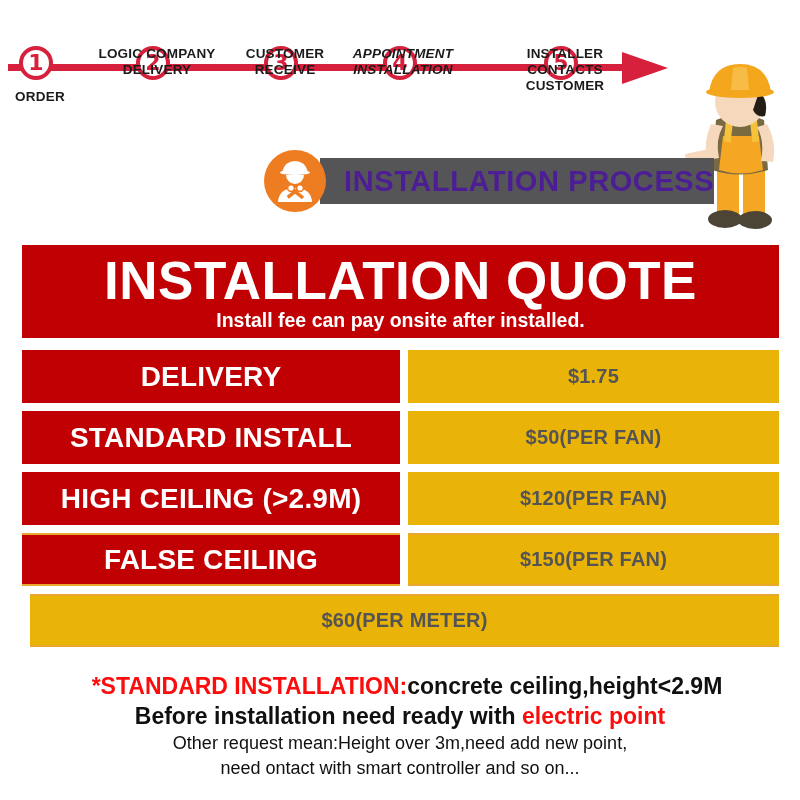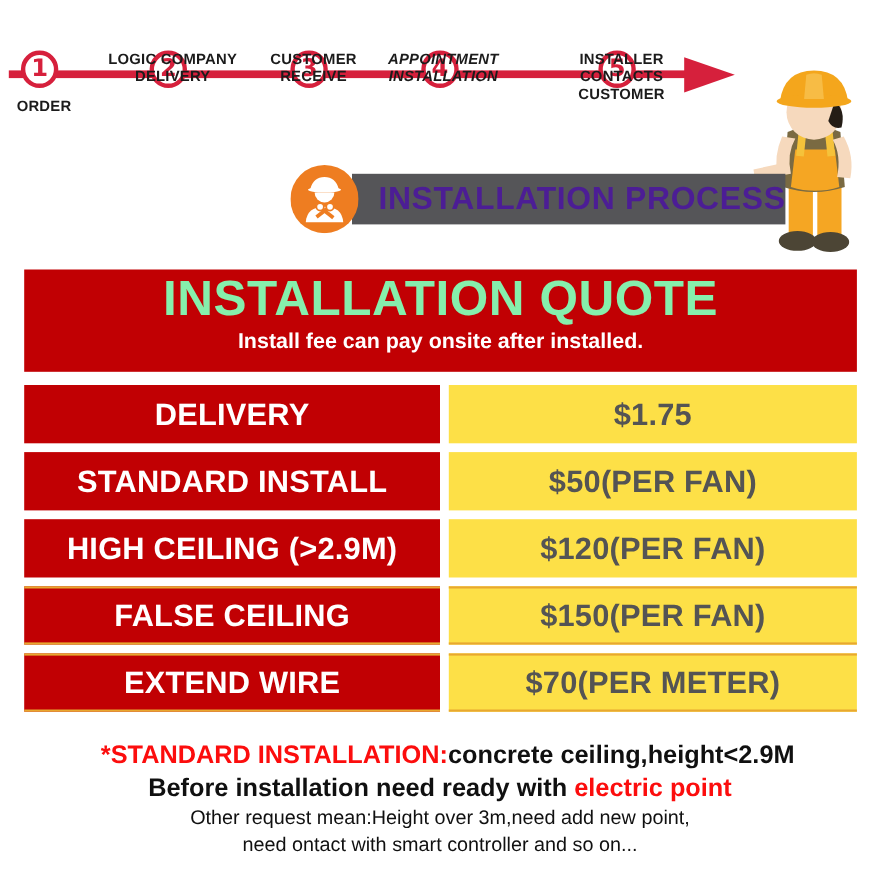--- a/index.html
+++ b/index.html
@@ -131,25 +131,26 @@
     position: absolute;
     left: 22px;
     top: 245px;
     width: 757px;
     height: 93px;
     background: #c10003;
     text-align: center;
     box-sizing: border-box;
   }
   #quote-title {
-    color: #86efac;
-    font-size: 45px;
+    color: #ffffff;
+    font-size: 53px;
     font-weight: bold;
     letter-spacing: 0.5px;
     line-height: 52px;
+    padding-top: 10px;
     font-family: "Liberation Sans", sans-serif;
   }
   #quote-subtitle {
     color: #ffffff;
     font-size: 19.5px;
     font-weight: bold;
     line-height: 26px;
     font-family: "Liberation Sans", sans-serif;
   }
 
@@ -176,23 +177,23 @@
     justify-content: center;
     letter-spacing: 0.2px;
     box-sizing: border-box;
     font-family: "Liberation Sans", sans-serif;
   }
   .price-gap {
     width: 8px;
   }
   .price-value {
     flex: 1;
-    background: #fde047;
+    background: #eab308;
     color: #545454;
-    font-size: 28px;
+    font-size: 20px;
     font-weight: bold;
     display: flex;
     align-items: center;
     justify-content: center;
     letter-spacing: 0.2px;
     box-sizing: border-box;
     font-family: "Liberation Sans", sans-serif;
   }
   .price-row.gold-edge .price-label,
   .price-row.gold-edge .price-value {
@@ -347,23 +348,22 @@
     <div class="price-value">$120(PER FAN)</div>
   </div>
 
   <div class="price-row gold-edge">
     <div class="price-label">FALSE CEILING</div>
     <div class="price-gap"></div>
     <div class="price-value">$150(PER FAN)</div>
   </div>
 
   <div class="price-row gold-edge">
-    <div class="price-label">EXTEND WIRE</div>
-    <div class="price-gap"></div>
-    <div class="price-value">$70(PER METER)</div>
+    <div class="price-gap"></div>
+    <div class="price-value">$60(PER METER)</div>
   </div>
 
 </div>
 
 <div id="footer-notes">
   <div class="note-line-1">
     <span class="red-text">*STANDARD INSTALLATION:</span><span>concrete ceiling,height&lt;2.9M</span>
   </div>
   <div class="note-line-2">
     <span>Before installation need ready with </span><span class="red-text">electric point</span>

